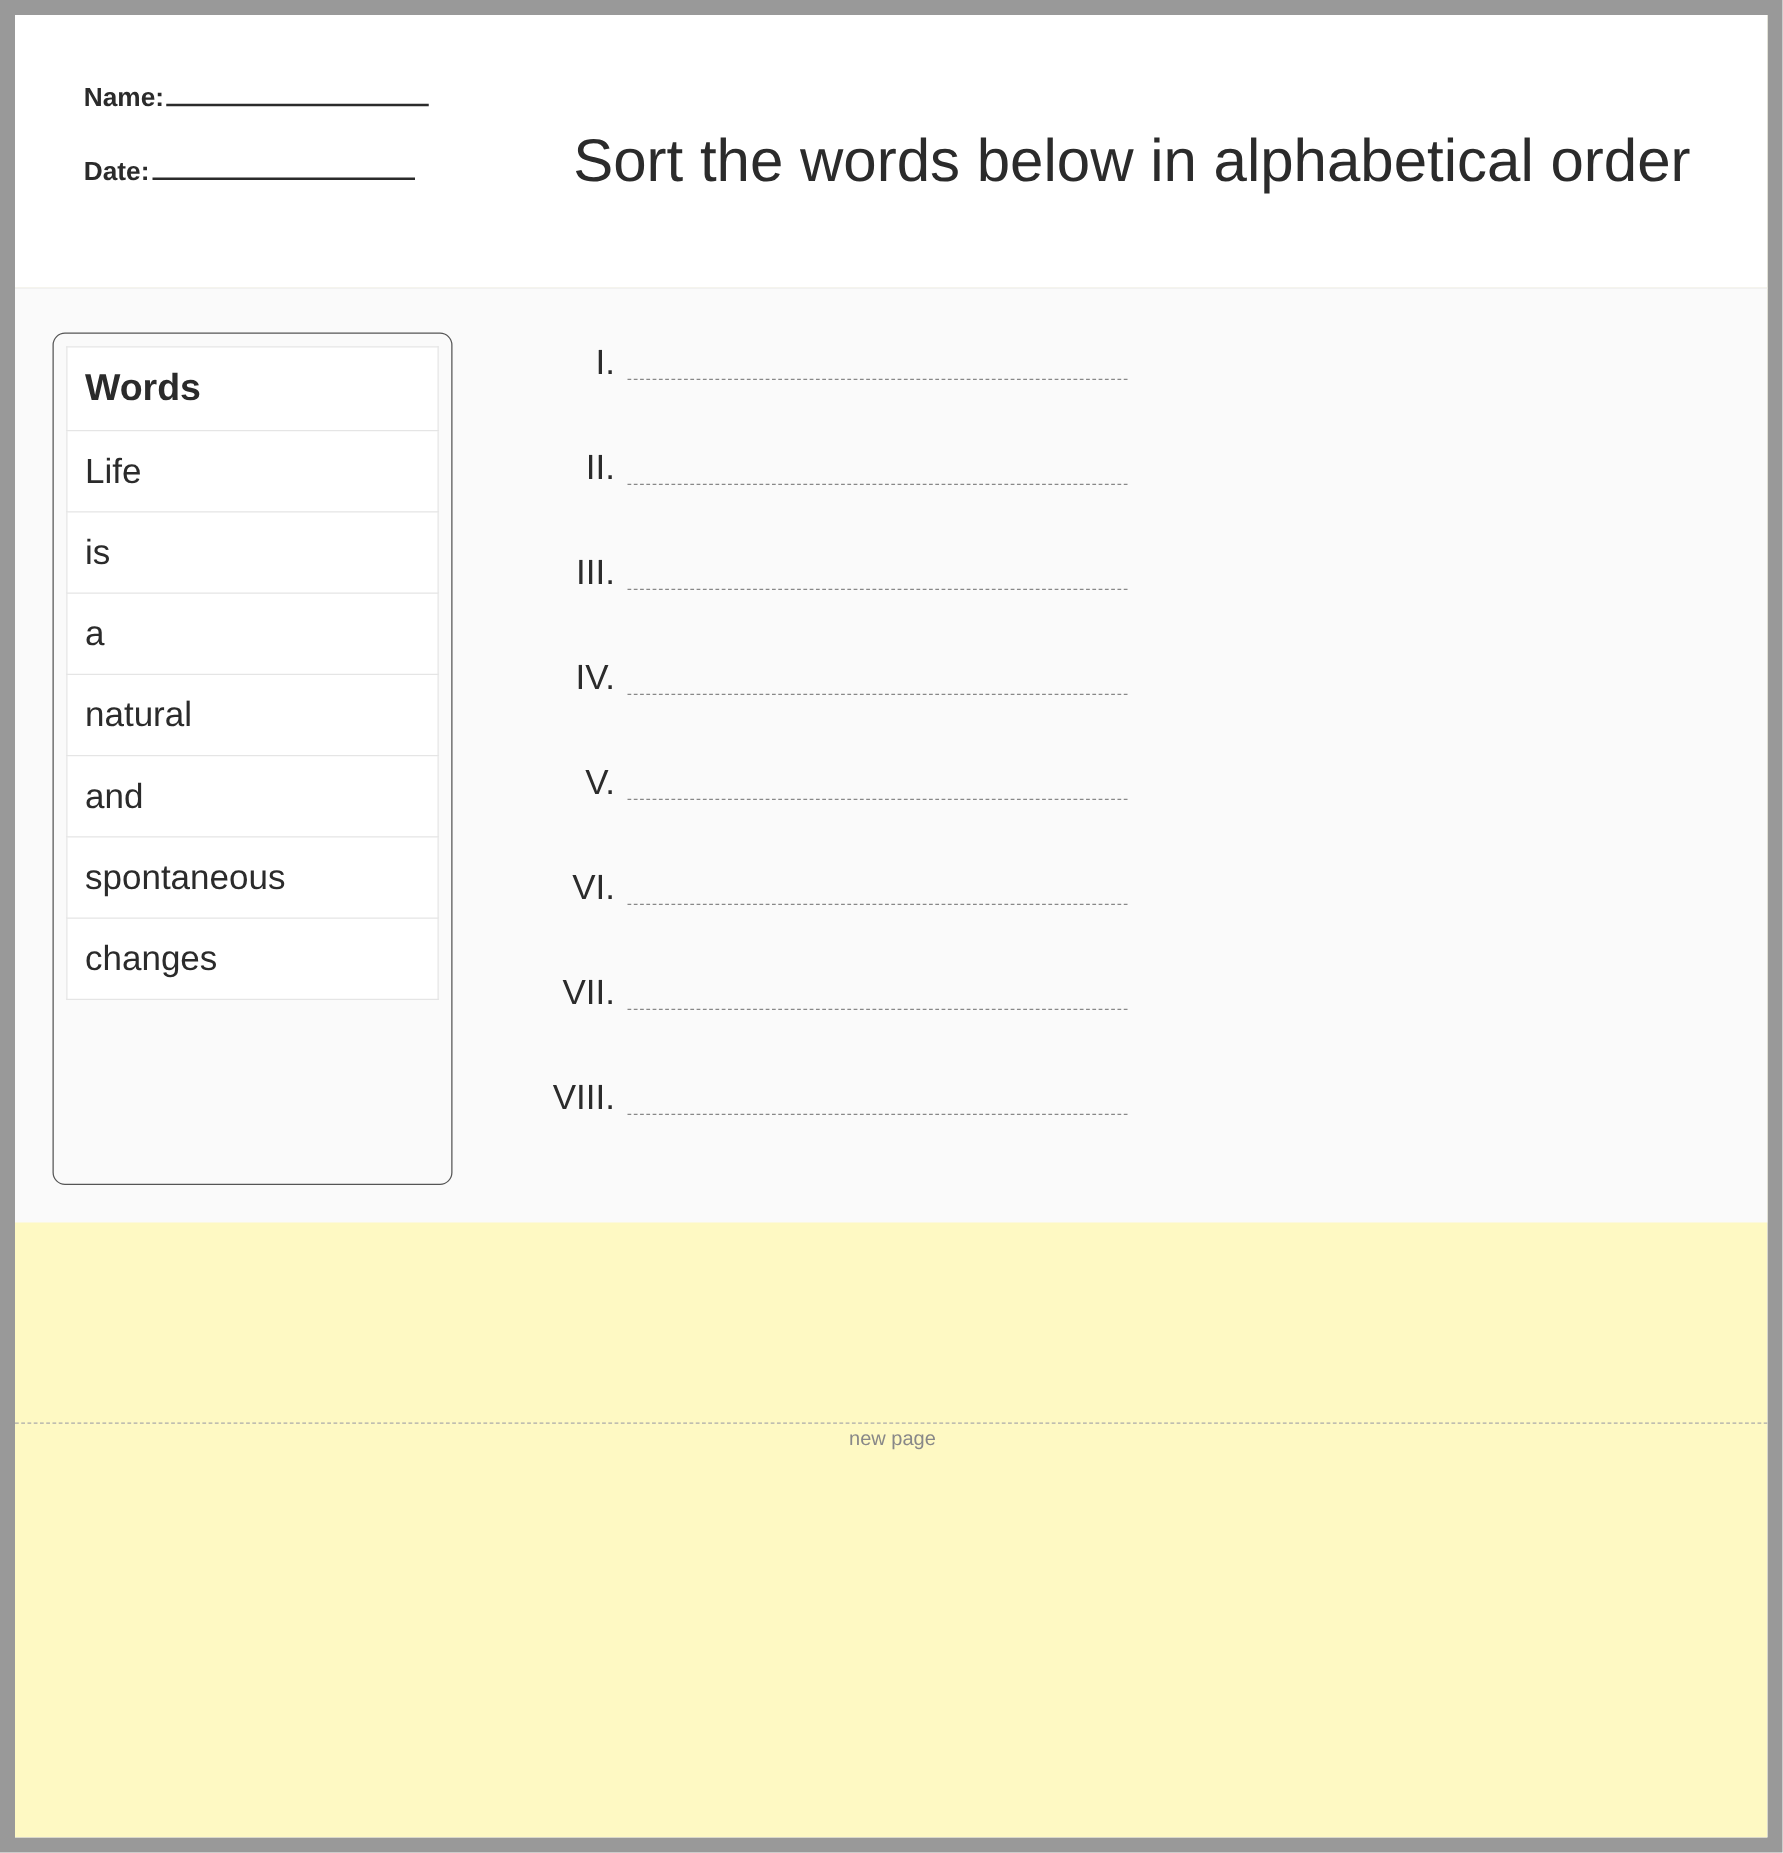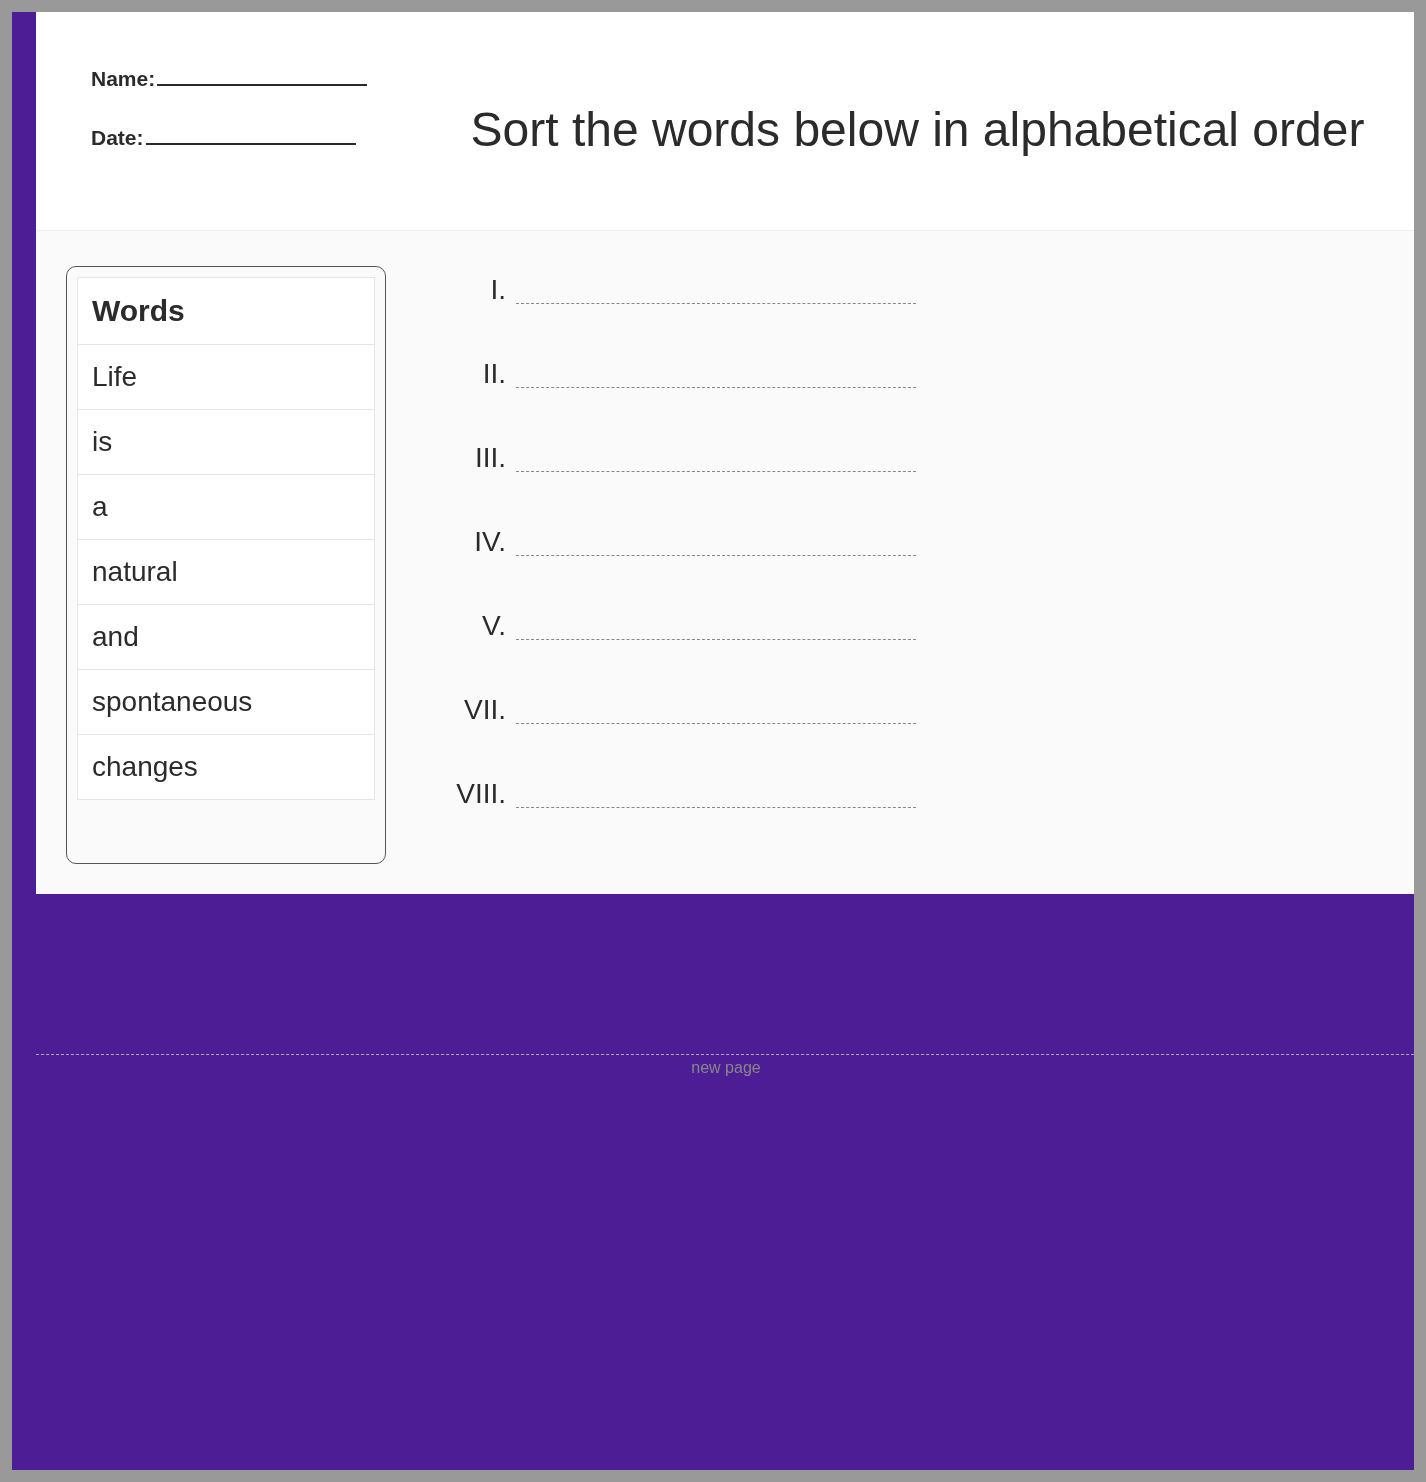--- a/index.html
+++ b/index.html
@@ -11,23 +11,22 @@
       font-family: -apple-system, BlinkMacSystemFont, "Segoe UI", Helvetica, Arial, sans-serif;
       background: #fff;
       width: 1426px;
       height: 1482px;
       border: 12px solid #999;
       color: #2b2b2b;
     }
     .page {
       width: 100%;
       height: 100%;
-      background: #4c1d95;
+      background: #fef9c3;
       position: relative;
-      padding-left: 24px;
     }
     .header-area {
       padding: 55px 40px 45px 55px;
       display: flex;
       background: #fff;
     }
     .name-date-block {
       width: 370px;
       flex-shrink: 0;
     }
@@ -56,20 +55,21 @@
     .title {
       font-size: 48px;
       font-weight: 400;
       color: #2b2b2b;
     }
     .work-area {
       background: #fafafa;
       border-top: 1px solid #eee;
       padding: 35px 20px 30px 30px;
       display: flex;
+      gap: 10px;
     }
     .words-card {
       border: 1.5px solid #555;
       border-radius: 10px;
       padding: 10px;
       width: 320px;
       background: #fafafa;
       flex-shrink: 0;
     }
     .words-table {
@@ -195,20 +195,24 @@
       </div>
       <div class="answer-row">
         <span class="roman">IV.</span>
         <span class="answer-blank"></span>
       </div>
       <div class="answer-row">
         <span class="roman">V.</span>
         <span class="answer-blank"></span>
       </div>
       <div class="answer-row">
+        <span class="roman">VI.</span>
+        <span class="answer-blank"></span>
+      </div>
+      <div class="answer-row">
         <span class="roman">VII.</span>
         <span class="answer-blank"></span>
       </div>
       <div class="answer-row">
         <span class="roman">VIII.</span>
         <span class="answer-blank"></span>
       </div>
     </div>
 
   </div>

